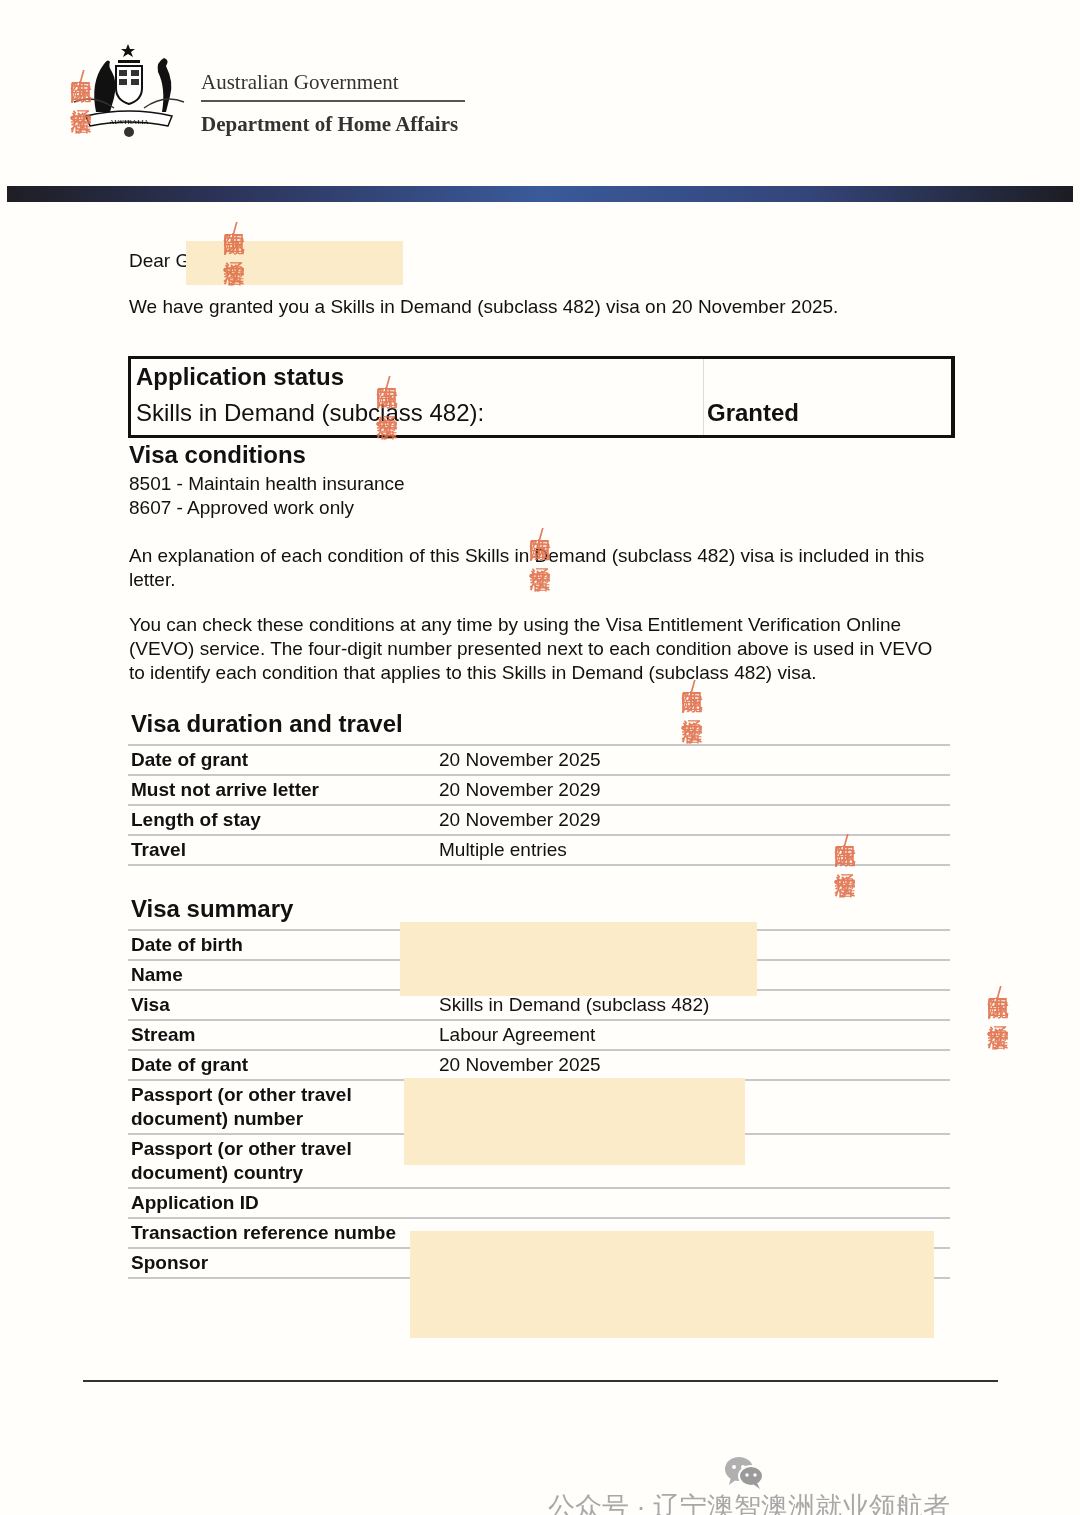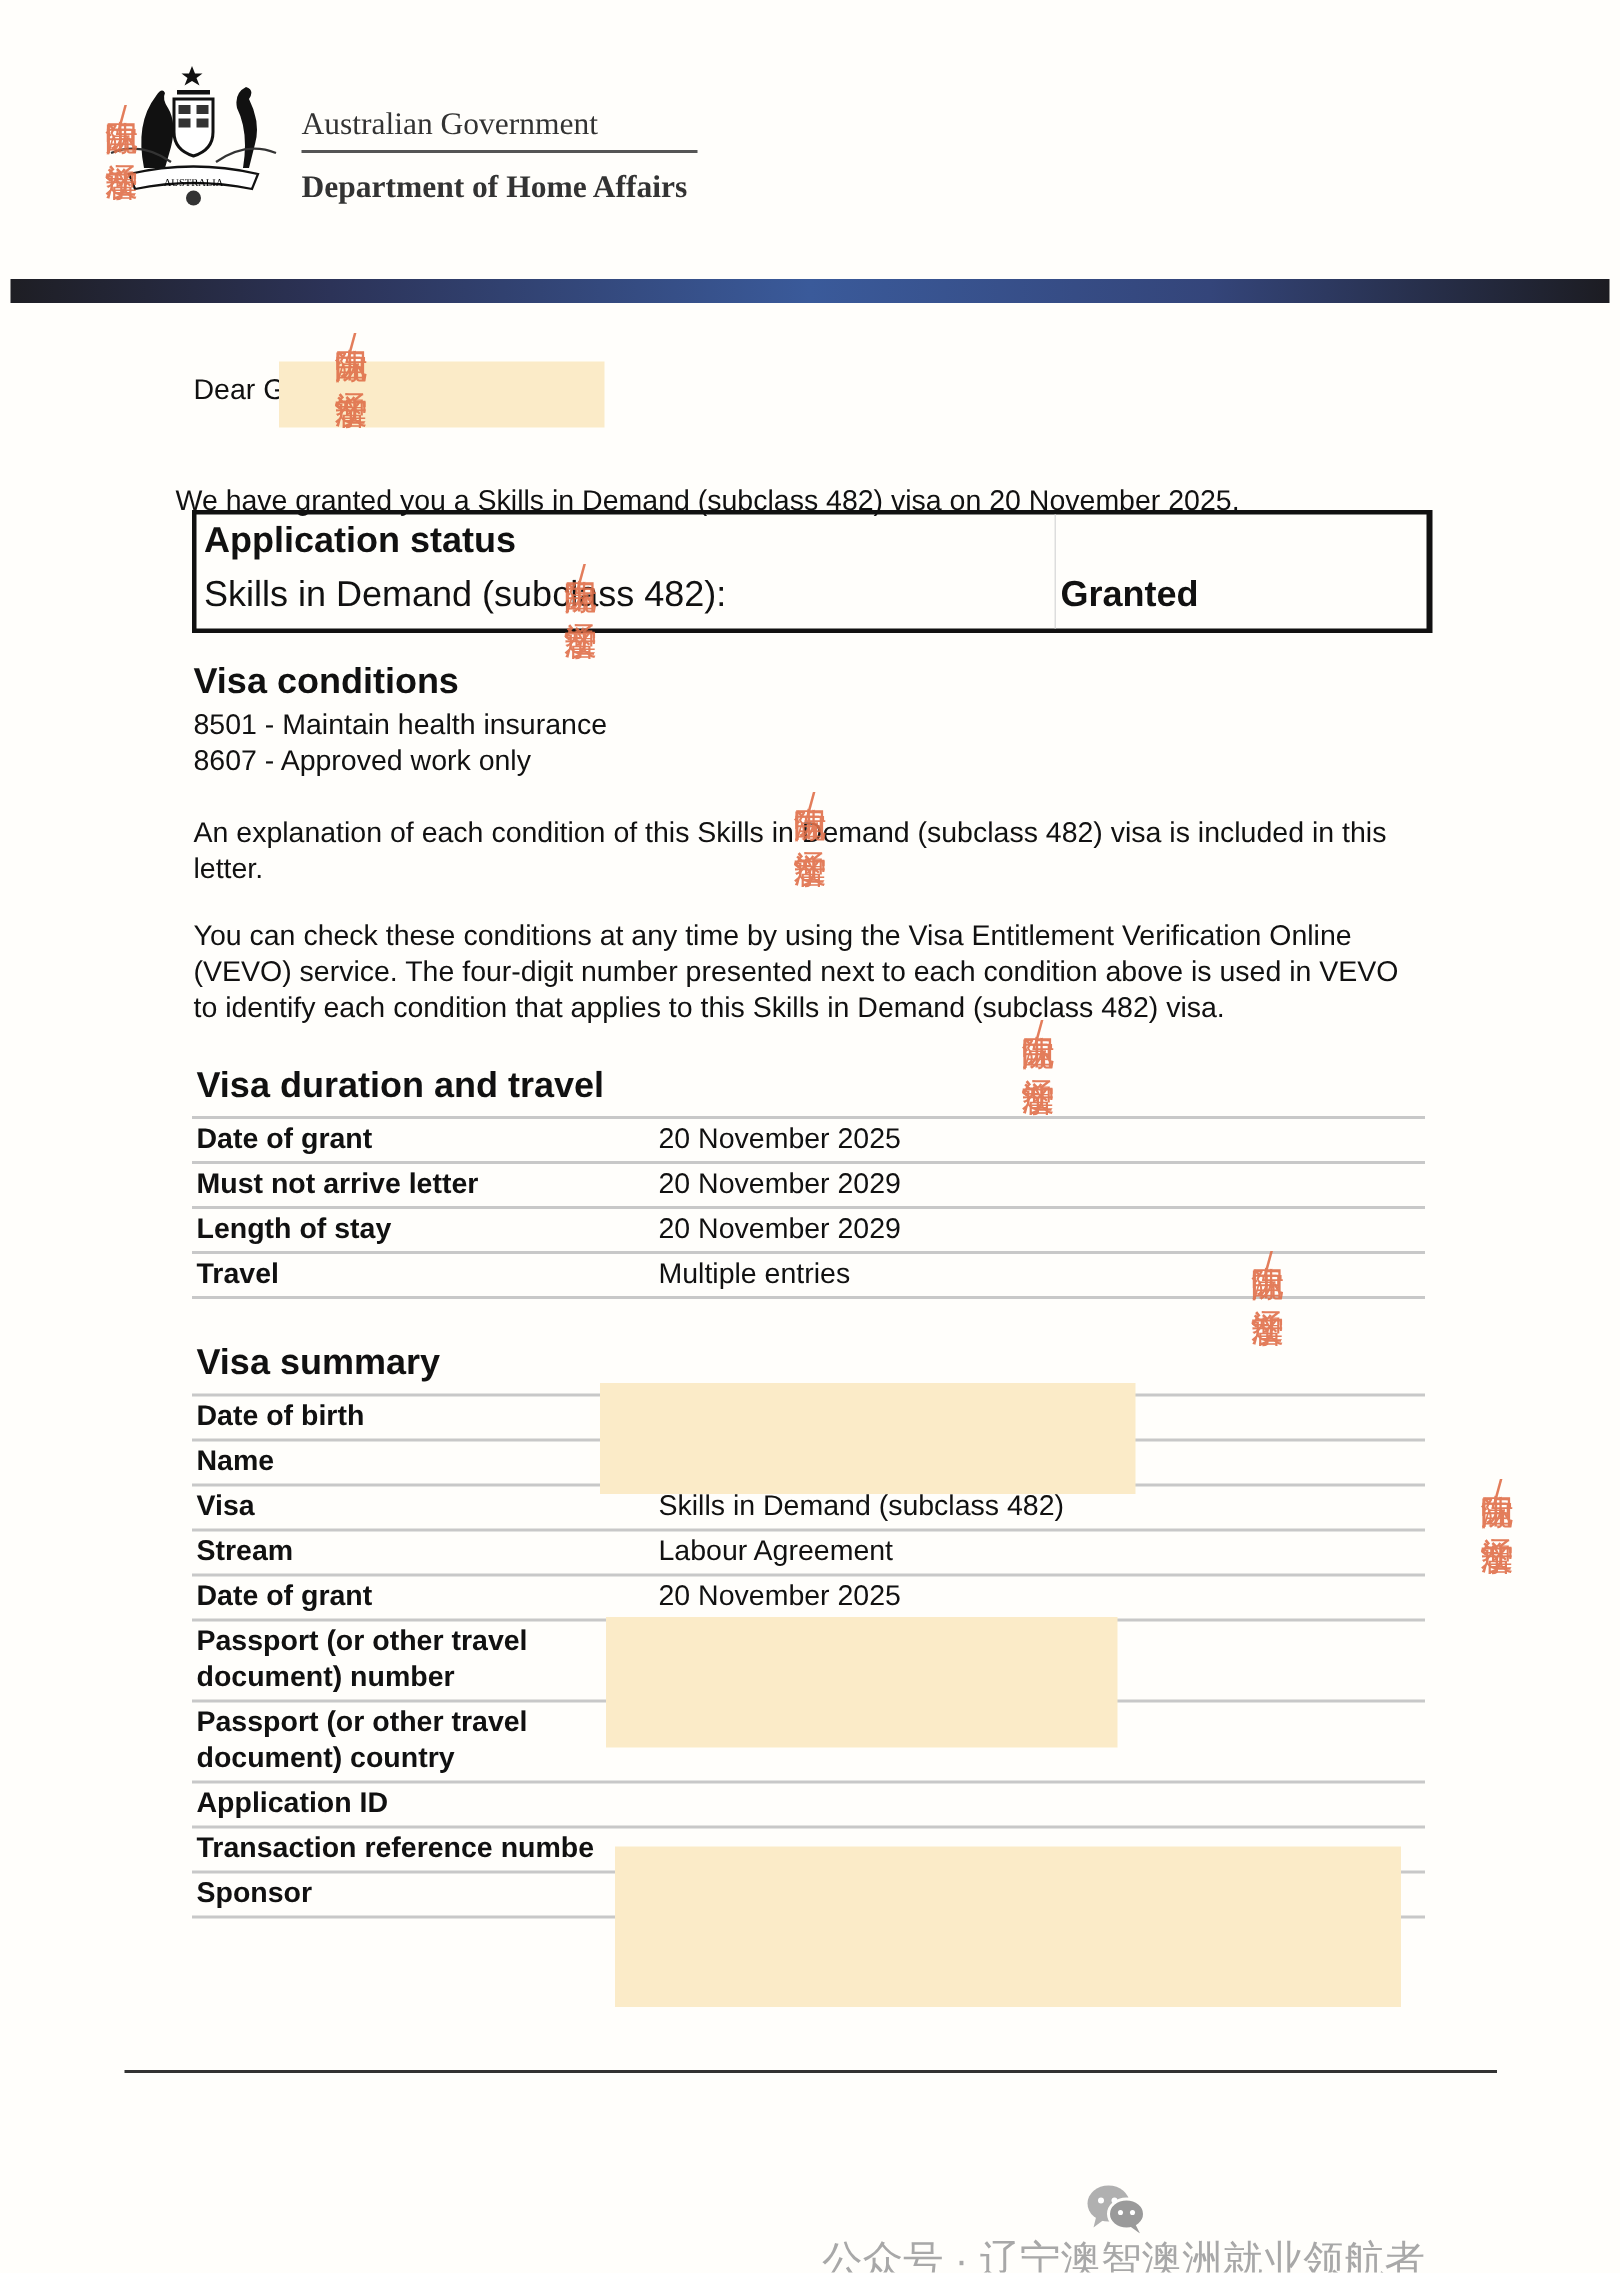--- a/index.html
+++ b/index.html
@@ -10,21 +10,21 @@
   .crest { position:absolute; left:66px; top:42px; width:126px; height:98px; }
   .gov-title { position:absolute; left:201px; top:70px; font-family:"Liberation Serif", serif; font-weight:normal; font-size:21px; color:#333; }
   .gov-rule { position:absolute; left:201px; top:100px; width:264px; height:2px; background:#555; }
   .gov-dept { position:absolute; left:201px; top:112px; font-family:"Liberation Serif", serif; font-weight:bold; font-size:21px; color:#333; }
   .banner { position:absolute; left:7px; top:186px; width:1066px; height:16px;
     background:linear-gradient(90deg,#1e1e24 0%,#2c3358 20%,#3a5a9a 50%,#34457a 75%,#1c1c22 100%); }
 
   .text { position:absolute; font-size:19px; line-height:24px; color:#111; }
   .redact { position:absolute; background:#fbebc8; }
 
-  .status-box { position:absolute; left:128px; top:340px; width:820px; height:76px; border:3px solid #111; border-right-width:4px; }
+  .status-box { position:absolute; left:128px; top:356px; width:820px; height:76px; border:3px solid #111; border-right-width:4px; }
   .status-title { position:absolute; left:5px; top:4px; font-size:24px; font-weight:bold; }
   .status-row-label { position:absolute; left:5px; top:40px; font-size:24px; }
   .status-value { position:absolute; left:576px; top:40px; font-size:24px; font-weight:bold; }
   .status-divider { position:absolute; left:572px; top:0; width:1px; height:100%; background:#ddd; }
 
   .h2 { position:absolute; font-size:24px; font-weight:bold; color:#111; }
 
   .table { position:absolute; left:128px; width:822px; }
   .row { position:relative; border-top:2px solid #c8c8c8; display:flex; }
   .row:last-child { border-bottom:2px solid #c8c8c8; }
@@ -56,21 +56,21 @@
   <text x="63" y="82" font-size="7" text-anchor="middle" font-family="Liberation Serif, serif">AUSTRALIA</text>
   <circle cx="63" cy="90" r="5" fill="#333"></circle>
 </svg>
 <div class="gov-title">Australian Government</div>
 <div class="gov-rule"></div>
 <div class="gov-dept">Department of Home Affairs</div>
 <div class="banner"></div>
 
 <div class="text" style="left:129px; top:249px;">Dear G</div>
 <div class="redact" style="left:186px; top:241px; width:217px; height:44px;"></div>
-<div class="text" style="left:117px; top:295px;margin-top:28px;">We have granted you a Skills in Demand (subclass 482) visa on 20 November 2025.</div>
+<div class="text" style="left:129px; top:295px;">We have granted you a Skills in Demand (subclass 482) visa on 20 November 2025.</div>
 
 <div class="status-box">
   <div class="status-divider"></div>
   <div class="status-title">Application status</div>
   <div class="status-row-label">Skills in Demand (subclass 482):</div>
   <div class="status-value">Granted</div>
 </div>
 
 <div class="h2" style="left:129px; top:441px;">Visa conditions</div>
 <div class="text" style="left:129px; top:472px;">8501 - Maintain health insurance</div>

